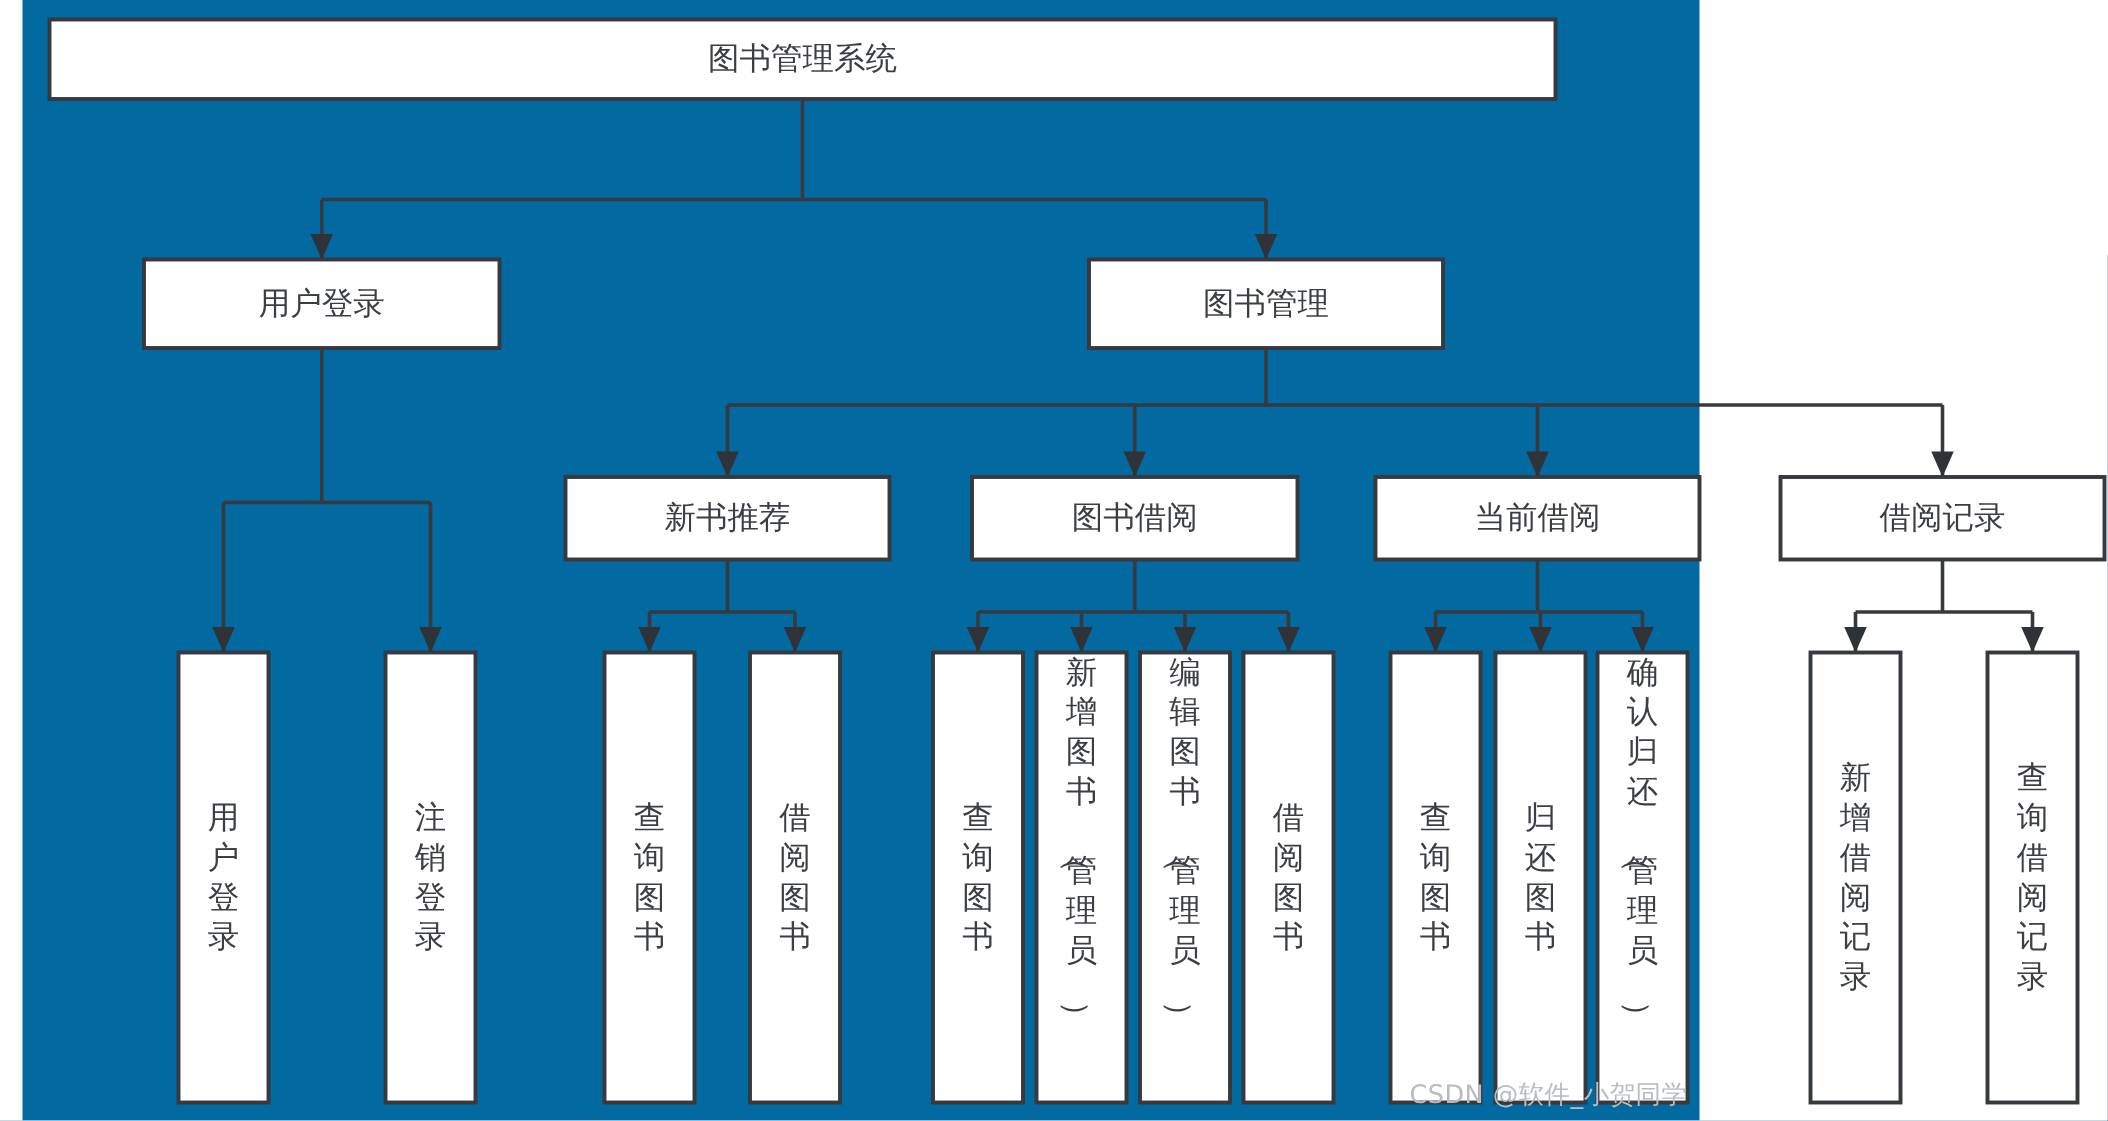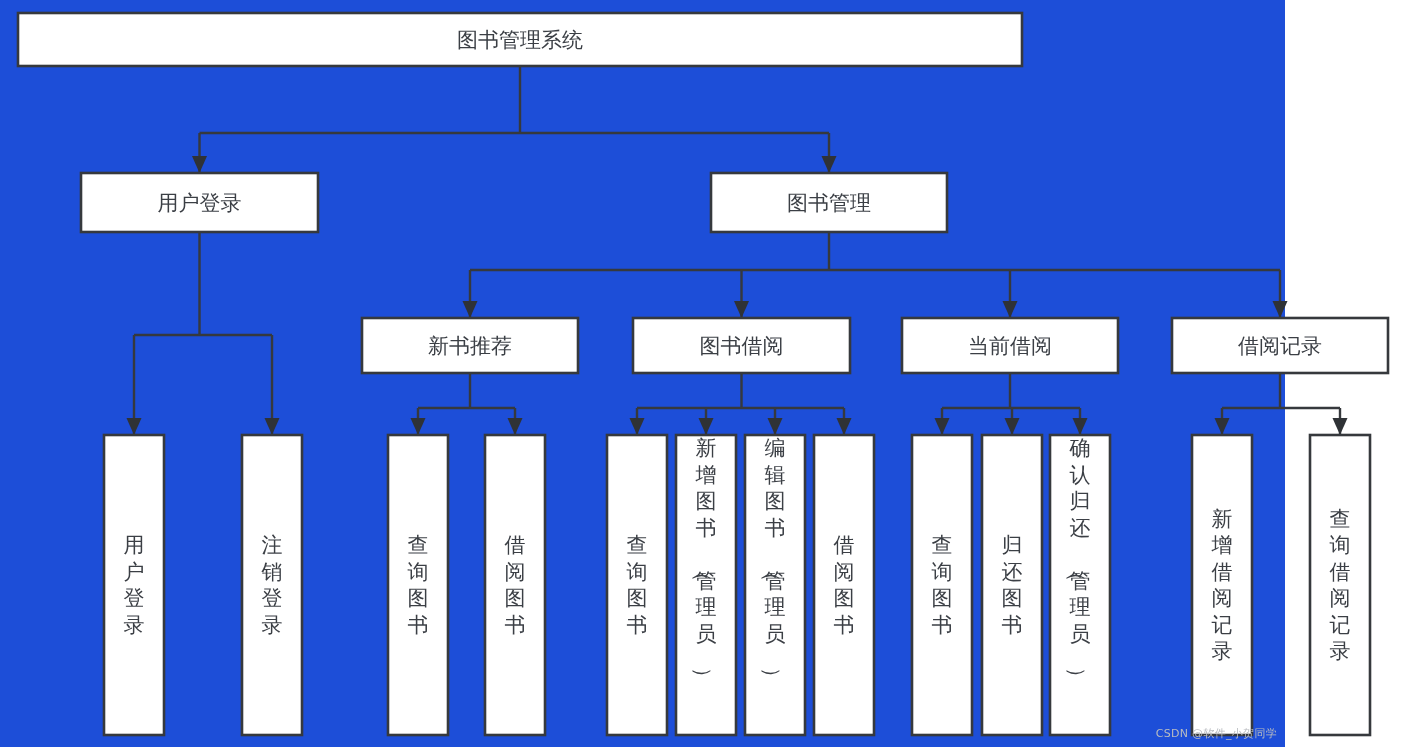--- a/index.html
+++ b/index.html
@@ -8,23 +8,24 @@
     background: #ffffff;
   }
   body {
     width: 1405px;
     height: 747px;
     font-family: "DejaVu Sans", "Liberation Sans", sans-serif;
     overflow: hidden;
   }
   #diagram-root {
     position: relative;
-    width: 1285px;
+    width: 1118px;
     height: 747px;
-    background: #1d4ed8;
+    background: #0369a1;
+    margin-left: 15px;
   }
   svg.diagram-svg {
     position: absolute;
     left: 0;
     top: 0;
     width: 1405px;
     height: 747px;
     display: block;
   }
   .node-box {
@@ -53,21 +54,21 @@
     fill: #3b3f45;
     font-family: "DejaVu Sans", "Liberation Sans", sans-serif;
     font-size: 21px;
     text-anchor: middle;
   }
   .watermark {
     position: absolute;
     right: 8px;
     bottom: 6px;
     font-family: "DejaVu Sans", "Liberation Sans", sans-serif;
-    font-size: 11px;
+    font-size: 17px;
     color: #b9bcc0;
     letter-spacing: 0.3px;
     white-space: nowrap;
     pointer-events: none;
   }
 </style>
 </head>
 <body>
 
 <div id="diagram-root">

